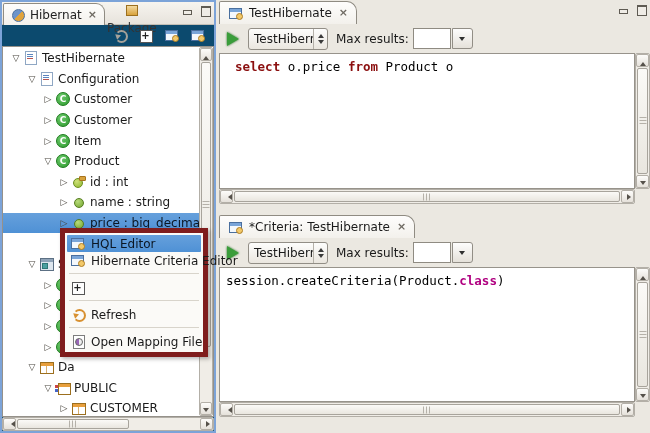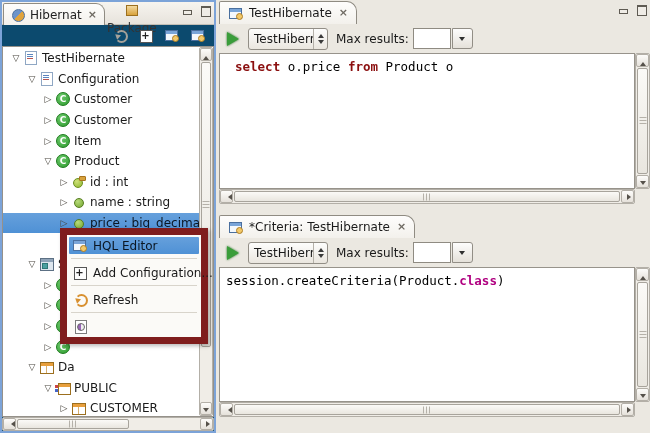--- a/index.html
+++ b/index.html
@@ -110,21 +110,21 @@
   .sb-v .sb-thumb { left:1px; right:1px; }
   .sb-h .sb-thumb { top:1px; bottom:1px; }
   .grip-v { position:absolute; left:50%; top:50%; width:7px; height:8px; transform:translate(-50%,-50%);
     background:repeating-linear-gradient(to bottom,#b5b1a9 0 1px, transparent 1px 3px); }
   .grip-h { position:absolute; left:50%; top:50%; width:8px; height:7px; transform:translate(-50%,-50%);
     background:repeating-linear-gradient(to right,#b5b1a9 0 1px, transparent 1px 3px); }
 
   
   #context-menu {
     position:absolute; left:60px; top:228px; width:148px; z-index:100;
-    background:#fbfaf7; border:7px solid #7f1d1d; padding:2px;
+    background:#fbfaf7; border:5px solid #7f1d1d; padding:2px;
     box-shadow:2px 2px 4px rgba(0,0,0,.28);
   }
   .menu-item { display:flex; align-items:center; height:17px; padding:0 6px 0 3px; white-space:nowrap; font-size:12px; color:#1a1a1a; }
   .menu-item .mi { margin-right:5px; }
   .menu-item.highlighted {
     background:linear-gradient(var(--sel-hi,#66a0dc),var(--sel,#4f91d5));
     border-radius:1px; color:#0b1724;
   }
   .menu-sep { position:relative; height:10px; }
   .menu-sep::after { content:""; position:absolute; left:2px; right:2px; top:4px; border-top:1px solid #d8d4cb; }
@@ -320,33 +320,37 @@
           <i class="sb-arrow a-right"></i>
         </div>
     </div>
   </div>
 
   <div id="context-menu">
       <div class="menu-item highlighted">
         <span class="mi mi-editor-window"></span>
         <span>HQL Editor</span>
       </div>
+      <div class="menu-item">
+        <span class="mi mi-editor-window"></span>
+        <span>Hibernate Criteria Editor</span>
+      </div>
       <div class="menu-sep"></div>
       <div class="menu-item">
         <span class="mi mi-add"></span>
-        <span>Add Configuration...</span>
       </div>
       <div class="menu-sep"></div>
       <div class="menu-item">
         <span class="mi mi-refresh"></span>
         <span>Refresh</span>
       </div>
       <div class="menu-sep"></div>
       <div class="menu-item">
         <span class="mi mi-file mi-mapping-file"></span>
+        <span>Open Mapping File</span>
       </div>
     </div>
 
   <div id="hql-group" class="ed-group">
     <div class="ed-tabbar">
       <div class="ed-tab">
         <span class="mi mi-editor-window"></span>
         <span>TestHibernate</span>
         <span class="tab-close">×</span>
       </div>

